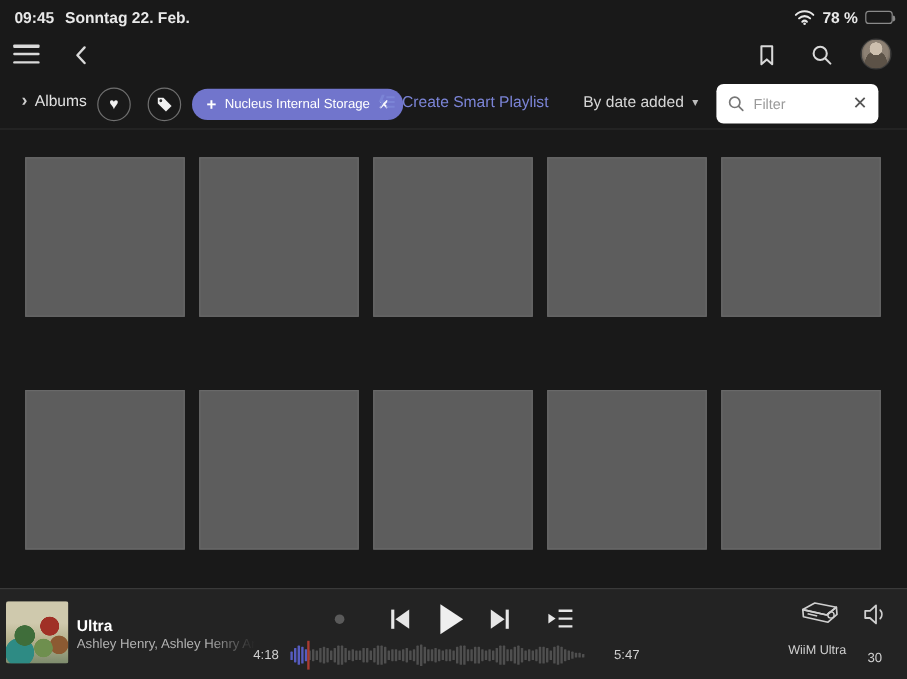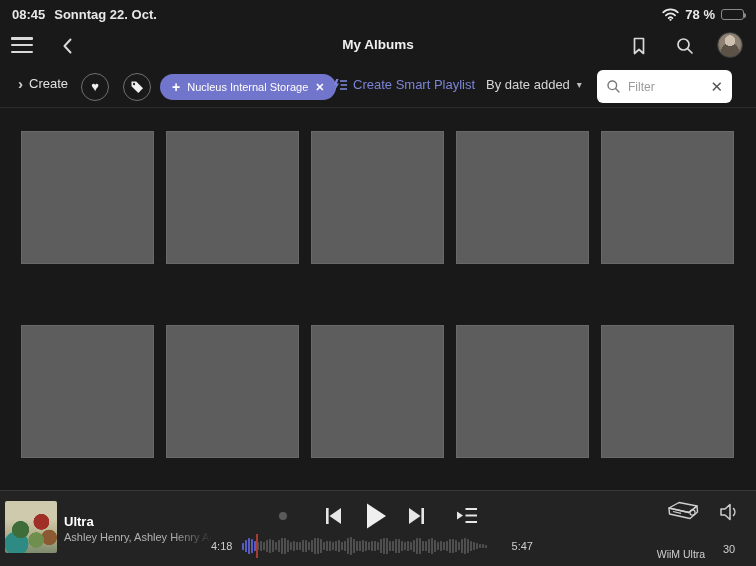--- a/index.html
+++ b/index.html
@@ -48,21 +48,21 @@
   .round-btn { position:absolute; top:7px; width:28px; height:28px; border-radius:50%;
     border:1.5px solid #6f6f6f; display:flex; align-items:center; justify-content:center;
     color:#f0f0f0; cursor:pointer; background:transparent; }
   .heart-btn { left:81px; font-size:13px; padding-bottom:1px; }
   .tag-btn { left:123px; }
   .chip { position:absolute; left:160px; top:8px; height:26px; border-radius:13px;
     display:inline-flex; align-items:center; gap:7px; padding:0 12px; color:#fff; cursor:pointer; }
   .chip .chip-plus { font-size:14px; font-weight:bold; }
   .chip .chip-label { font-size:11px; }
   .chip .chip-close { font-size:11px; font-weight:bold; opacity:.95; }
-  .smart-playlist { position:absolute; left:332px; top:11px; display:flex; align-items:center; gap:6px;
+  .smart-playlist { position:absolute; left:314px; top:11px; display:flex; align-items:center; gap:6px;
     font-size:13px; cursor:pointer; }
   .sort { position:absolute; left:486px; top:11px; display:flex; align-items:center; gap:7px;
     font-size:13px; color:#d6d6d6; cursor:pointer; }
   .sort .caret { font-size:10px; color:#bdbdbd; }
   .filter-box { position:absolute; left:597px; top:4px; width:135px; height:33px; background:#fff;
     border-radius:6px; display:flex; align-items:center; padding:0 9px; gap:7px; }
   .filter-box input { border:0; outline:0; flex:1; min-width:0; font-size:12px;
     font-family:"Liberation Sans", sans-serif; color:#333; background:transparent; }
   .filter-box input::placeholder { color:#9a9a9a; }
   .filter-clear { color:#555; font-size:15px; line-height:1; cursor:pointer; }
@@ -99,32 +99,32 @@
   .queue-btn { left:456px; top:16px; }
   .progress-row { position:absolute; left:211px; top:534px; width:322px; height:24px;
     display:flex; align-items:center; gap:10px; }
   .time { font-size:11px; color:#cfcfcf; flex:0 0 auto; }
   .waveform { position:relative; flex:1; height:22px; display:flex; align-items:center; cursor:pointer; }
   .wave-bar { width:2px; margin-right:1px; border-radius:0.5px; background:#4f4f4f; flex:0 0 auto; }
   .wave-bar.played { background:#565cc0; }
   .playhead { position:absolute; top:-1px; bottom:-1px; width:2px; background:#a83b31; }
   .output-group { position:absolute; left:649px; top:9px; width:64px; text-align:center; cursor:pointer; }
   .output-group svg { margin:0 auto; }
-  .output-label { margin-top:21px; font-size:10.5px; color:#cfcfcf; }
+  .output-label { margin-top:9px; font-size:10.5px; color:#cfcfcf; }
   .volume-group { position:absolute; left:713px; top:11px; width:32px; text-align:center; cursor:pointer; }
   .volume-group svg { margin:0 auto; }
   .volume-value { margin-top:21px; font-size:11px; color:#cfcfcf; }
 </style>
 </head>
 <body>
 
 <div class="status-bar">
   <div class="status-left">
-    <span>08:45</span>
-    <span>Sonntag 22. Oct.</span>
+    <span>09:45</span>
+    <span>Sonntag 22. Feb.</span>
   </div>
   <div class="status-right">
     <svg width="17" height="13" viewBox="0 0 17 13">
       <path d="M1.2 4.4 a10.5 10.5 0 0 1 14.6 0" fill="none" stroke="#e8e8e8" stroke-width="1.7" stroke-linecap="round"></path>
       <path d="M3.9 7.3 a6.6 6.6 0 0 1 9.2 0" fill="none" stroke="#e8e8e8" stroke-width="1.7" stroke-linecap="round"></path>
       <path d="M6.6 10.1 a2.8 2.8 0 0 1 3.8 0" fill="none" stroke="#e8e8e8" stroke-width="1.7" stroke-linecap="round"></path>
       <circle cx="8.5" cy="11.8" r="1.1" fill="#e8e8e8"></circle>
     </svg>
     <span>78 %</span>
     <span class="battery">
@@ -135,35 +135,34 @@
 
 <div class="header">
   <div class="hamburger">
       <span></span>
       <span></span>
       <span></span>
     </div>
   <svg class="back-btn" width="20" height="20" viewBox="0 0 20 20">
     <polyline points="12.5,3.5 6.5,10 12.5,16.5" fill="none" stroke="#d9d9d9" stroke-width="2" stroke-linecap="round" stroke-linejoin="round"></polyline>
   </svg>
-  <div class="page-title">My Albums</div>
   <svg class="hdr-icon bookmark-btn" width="22" height="22" viewBox="0 0 22 22">
     <path d="M6.5 3.5 h9 v15 l-4.5 -4 l-4.5 4 z" fill="none" stroke="#d9d9d9" stroke-width="1.7" stroke-linejoin="round"></path>
   </svg>
   <svg class="hdr-icon search-btn" width="22" height="22" viewBox="0 0 22 22">
     <circle cx="9.5" cy="9.5" r="5.5" fill="none" stroke="#d9d9d9" stroke-width="1.7"></circle>
     <line x1="13.8" y1="13.8" x2="18" y2="18" stroke="#d9d9d9" stroke-width="1.7" stroke-linecap="round"></line>
   </svg>
   <div class="avatar"></div>
 </div>
 
 <div class="toolbar">
   <div class="focus">
     <span class="chev">›</span>
-    <span>Create</span>
+    <span>Albums</span>
   </div>
   <div class="round-btn heart-btn">
     <span>♥</span>
   </div>
   <div class="round-btn tag-btn">
     <svg width="14" height="14" viewBox="0 0 14 14">
       <path d="M1.5 6.2 V1.5 h4.7 L13 8.3 L8.3 13 z" fill="#f0f0f0"></path>
       <circle cx="4" cy="4" r="1.2" fill="#2a2a2a"></circle>
     </svg>
   </div>

